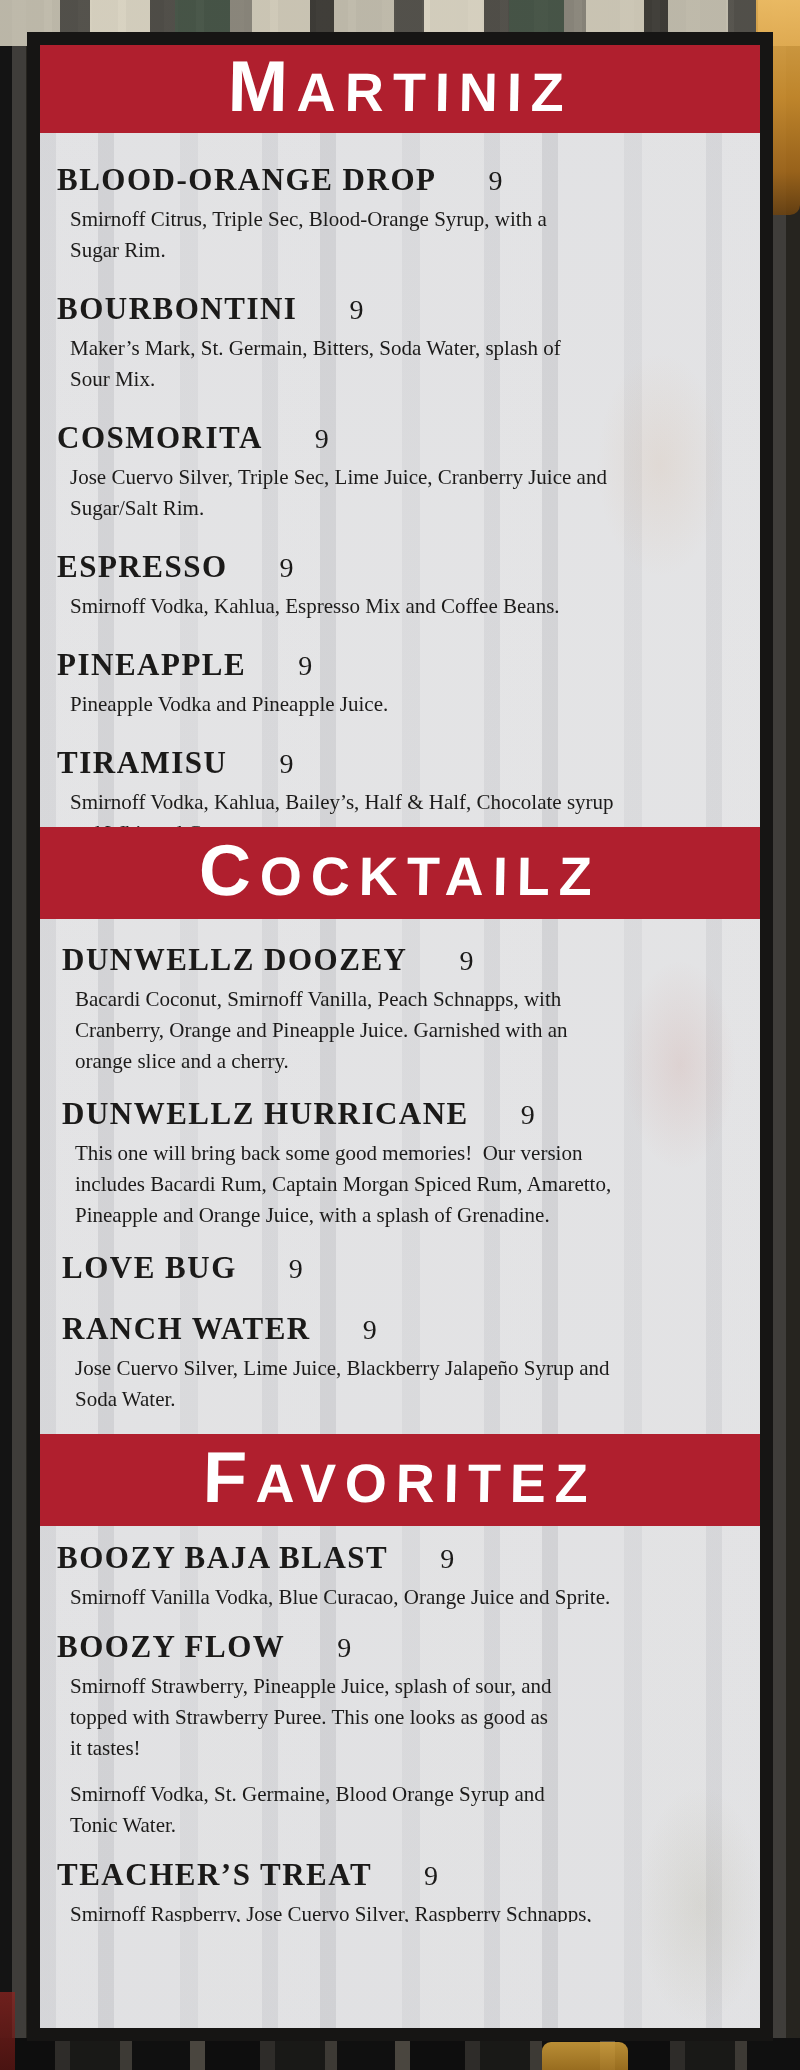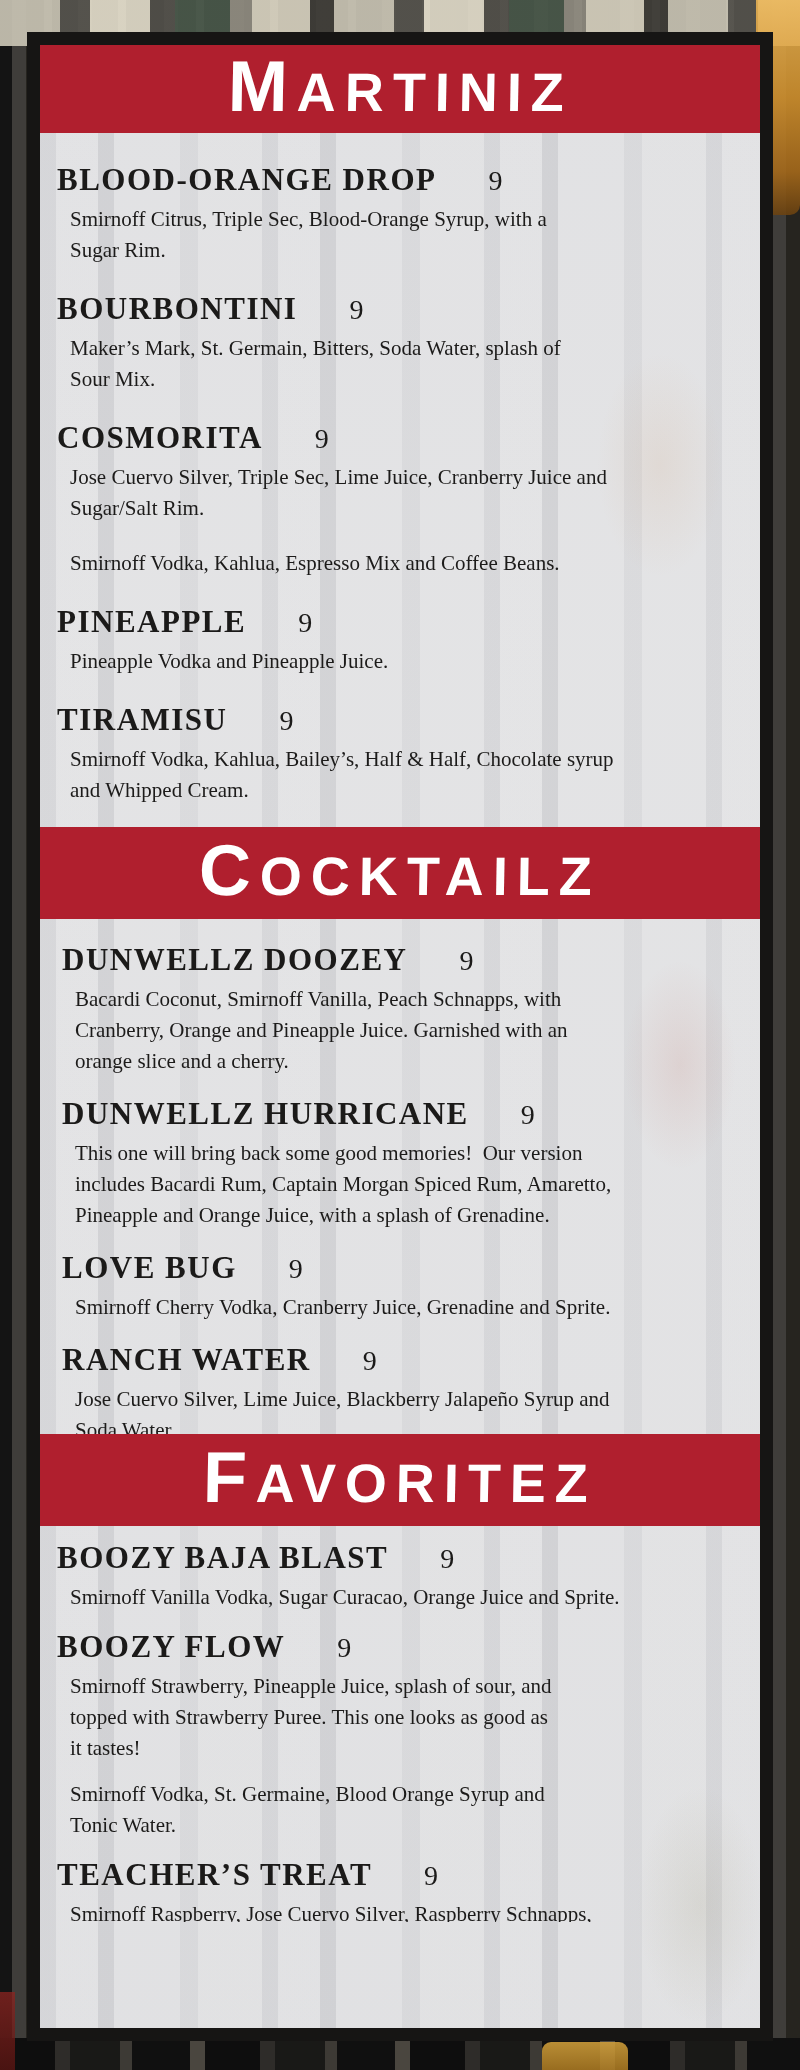--- a/index.html
+++ b/index.html
@@ -138,20 +138,24 @@
       </div>
       <div class="item">
         <div class="item-head">
           <span class="item-name">COSMORITA</span>
           <span class="item-price">9</span>
         </div>
         <div class="item-desc">Jose Cuervo Silver, Triple Sec, Lime Juice, Cranberry Juice and
 Sugar/Salt Rim.</div>
       </div>
       <div class="item">
+        <div class="item-head">
+          <span class="item-name">ESPRESSO</span>
+          <span class="item-price">9</span>
+        </div>
         <div class="item-desc">Smirnoff Vodka, Kahlua, Espresso Mix and Coffee Beans.</div>
       </div>
       <div class="item">
         <div class="item-head">
           <span class="item-name">PINEAPPLE</span>
           <span class="item-price">9</span>
         </div>
         <div class="item-desc">Pineapple Vodka and Pineapple Juice.</div>
       </div>
       <div class="item">
@@ -184,42 +188,41 @@
         </div>
         <div class="item-desc">This one will bring back some good memories!  Our version
 includes Bacardi Rum, Captain Morgan Spiced Rum, Amaretto,
 Pineapple and Orange Juice, with a splash of Grenadine.</div>
       </div>
       <div class="item">
         <div class="item-head">
           <span class="item-name">LOVE BUG</span>
           <span class="item-price">9</span>
         </div>
-        <div class="item-desc">Smirnoff Cherry Vodka, Cranberry Juice, Grenadine and Sprite.</div>
       </div>
       <div class="item">
         <div class="item-head">
           <span class="item-name">RANCH WATER</span>
           <span class="item-price">9</span>
         </div>
         <div class="item-desc">Jose Cuervo Silver, Lime Juice, Blackberry Jalapeño Syrup and
 Soda Water.</div>
       </div>
     </div>
 
     <div class="band band-3">
       <div class="band-text">Favoritez</div>
     </div>
     <div class="content content-3">
       <div class="item">
         <div class="item-head">
           <span class="item-name">BOOZY BAJA BLAST</span>
           <span class="item-price">9</span>
         </div>
-        <div class="item-desc">Smirnoff Vanilla Vodka, Sugar Curacao, Orange Juice and Sprite.</div>
+        <div class="item-desc">Smirnoff Vanilla Vodka, Blue Curacao, Orange Juice and Sprite.</div>
       </div>
       <div class="item">
         <div class="item-head">
           <span class="item-name">BOOZY FLOW</span>
           <span class="item-price">9</span>
         </div>
         <div class="item-desc">Smirnoff Strawberry, Pineapple Juice, splash of sour, and
 topped with Strawberry Puree. This one looks as good as
 it tastes!</div>
       </div>

